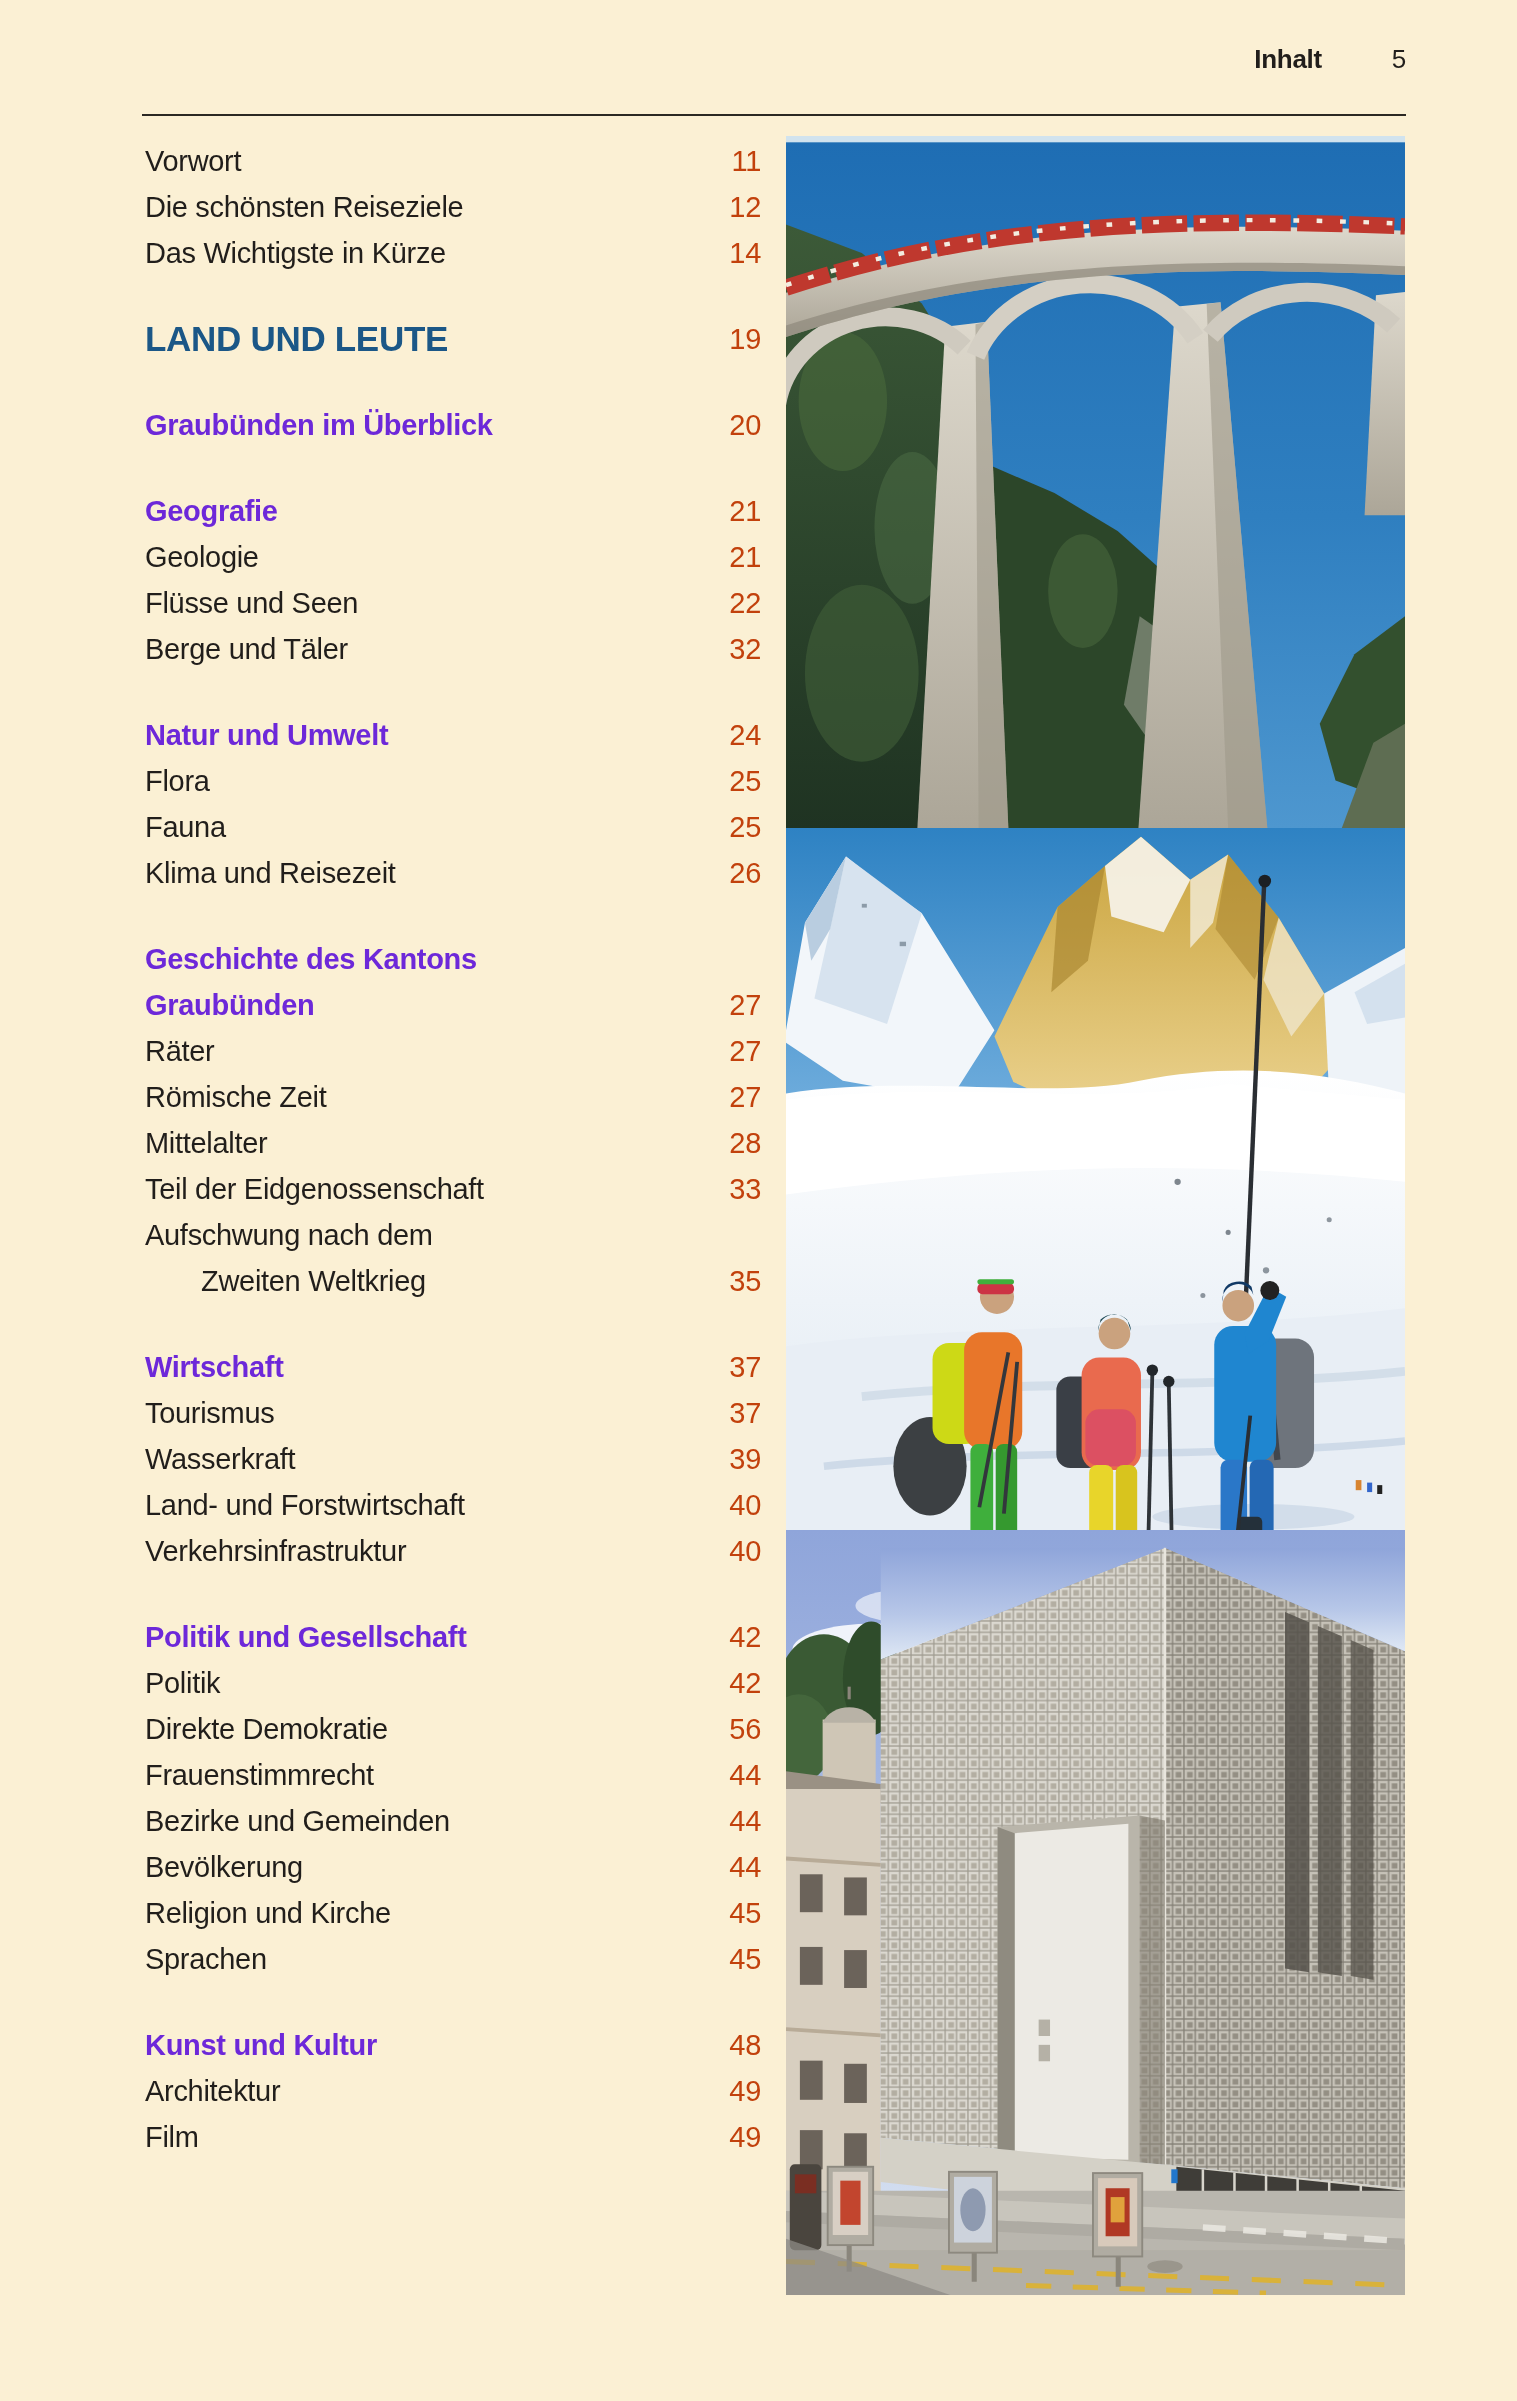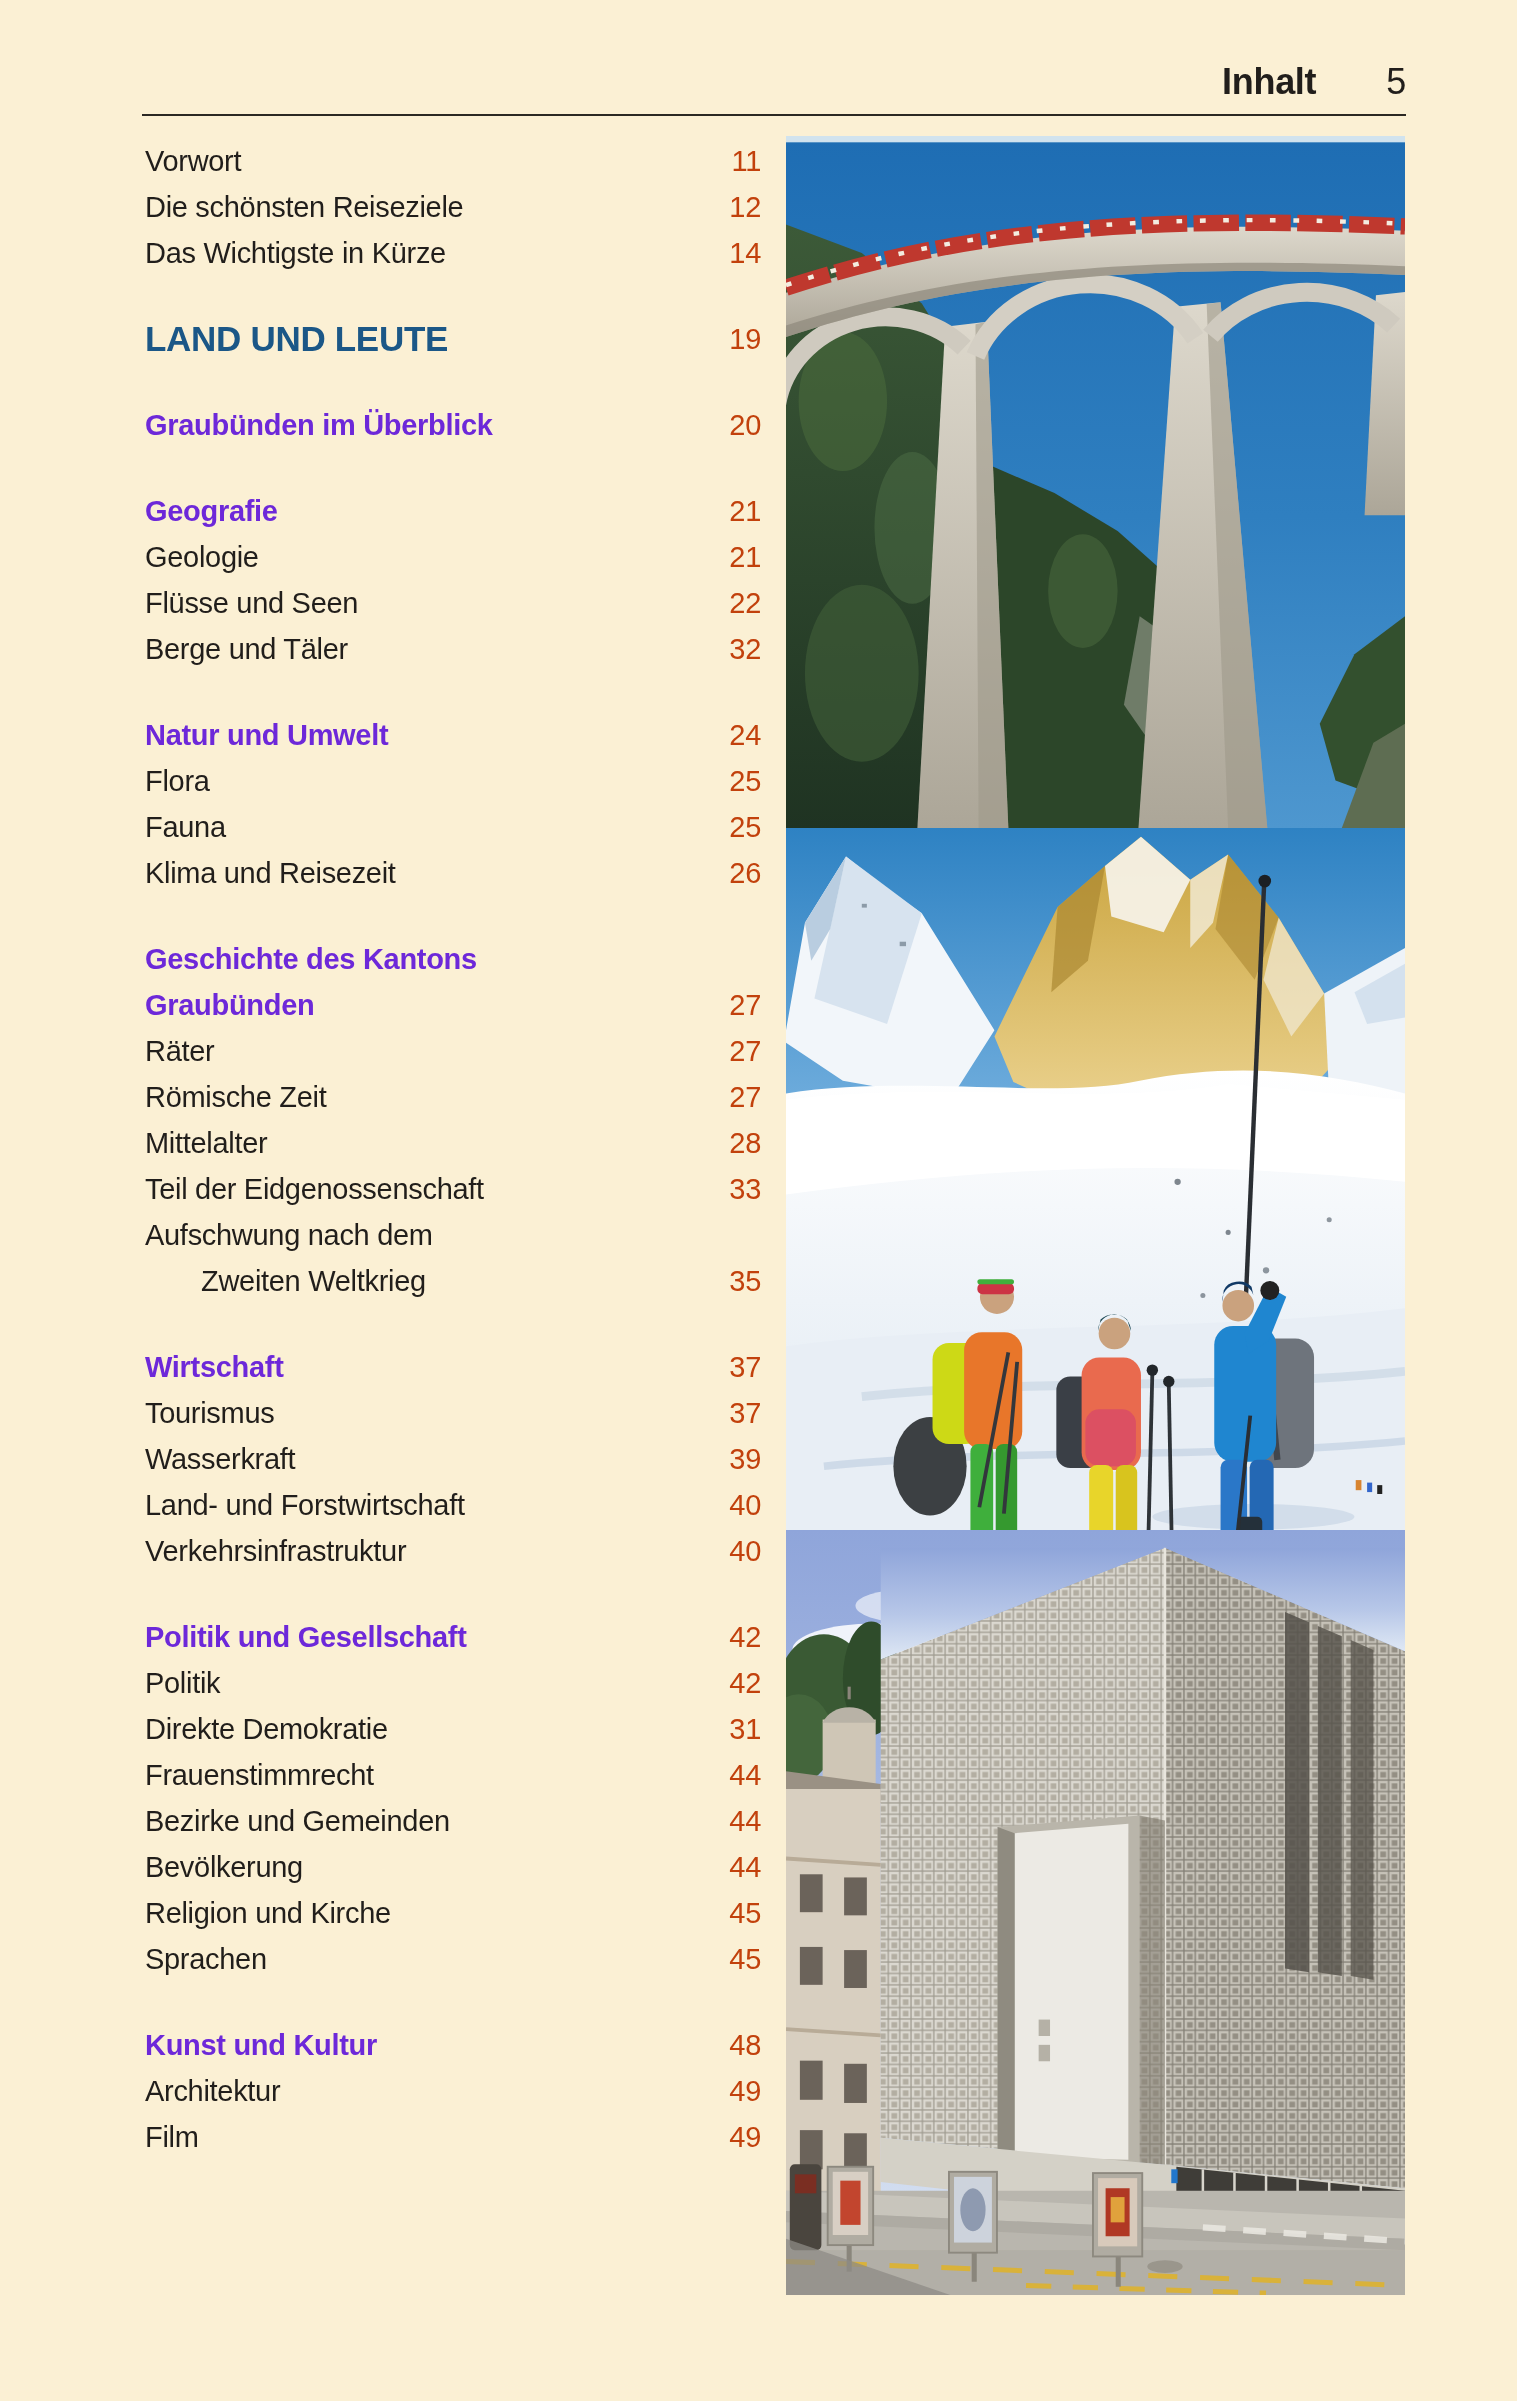--- a/index.html
+++ b/index.html
@@ -6,23 +6,23 @@
   .page{
     position:relative;
     width:1517px;height:2401px;
     background:#fbf0d4;
     font-family:"Liberation Sans", sans-serif;
     color:#211e1b;
     overflow:hidden;
   }
   
   .header{
-    position:absolute;left:142px;top:61px;width:1264px;
+    position:absolute;left:142px;top:44px;width:1264px;
     display:flex;justify-content:flex-end;align-items:flex-start;
-    font-size:36px;letter-spacing:-0.3px;
+    font-size:26px;letter-spacing:-0.3px;
   }
   .header .title{font-weight:bold;}
   .header .pagenum{margin-left:70px;font-weight:normal;}
   .rule{
     position:absolute;left:142px;top:114px;width:1264px;height:1.9px;
     background:#2b2823;
   }
   
   .toc{
     position:absolute;left:145px;top:138px;width:616px;
@@ -165,21 +165,21 @@
       <div class="toc-row section gap">
       <span class="lbl">Politik und Gesellschaft</span>
       <span class="pg">42</span>
     </div>
       <div class="toc-row normal">
       <span class="lbl">Politik</span>
       <span class="pg">42</span>
     </div>
       <div class="toc-row normal">
       <span class="lbl">Direkte Demokratie</span>
-      <span class="pg">31</span>
+      <span class="pg">56</span>
     </div>
       <div class="toc-row normal">
       <span class="lbl">Frauenstimmrecht</span>
       <span class="pg">44</span>
     </div>
       <div class="toc-row normal">
       <span class="lbl">Bezirke und Gemeinden</span>
       <span class="pg">44</span>
     </div>
       <div class="toc-row normal">

